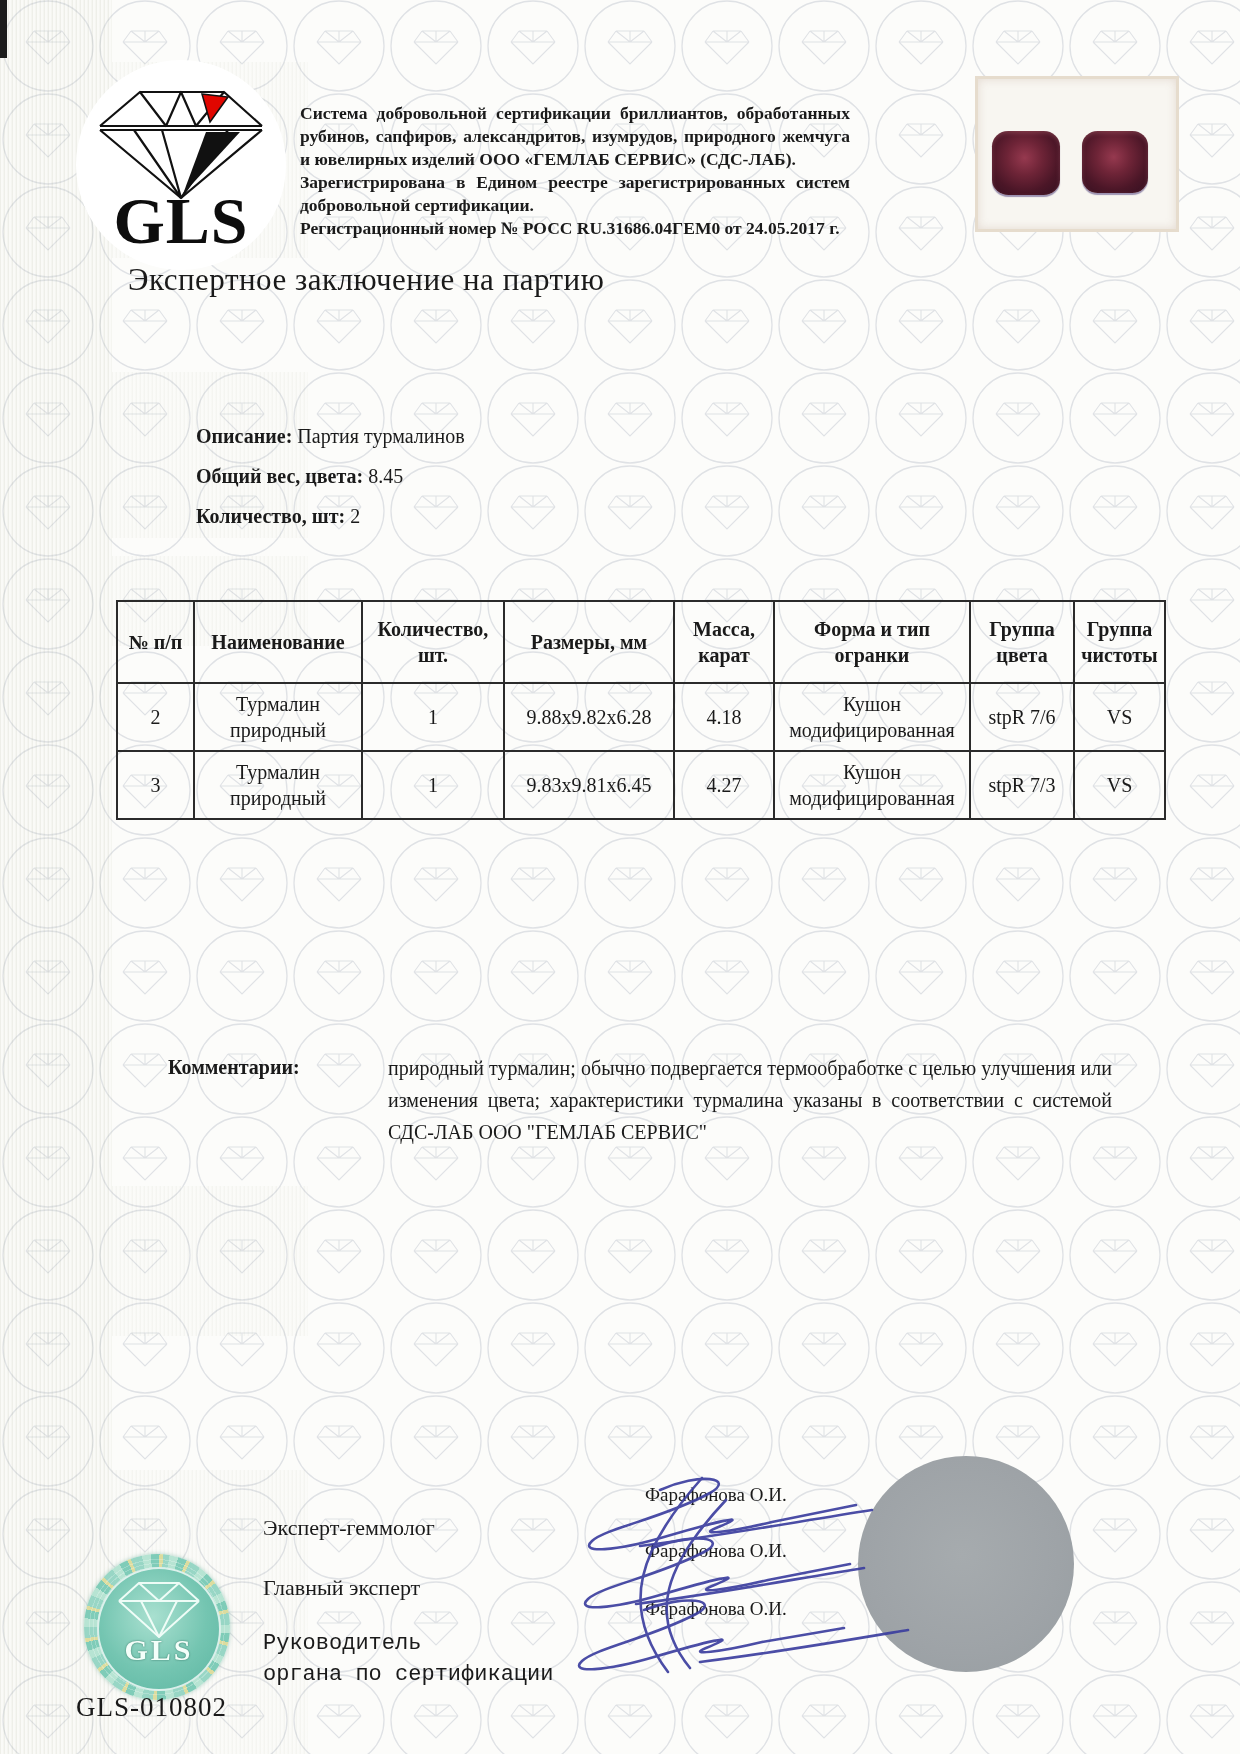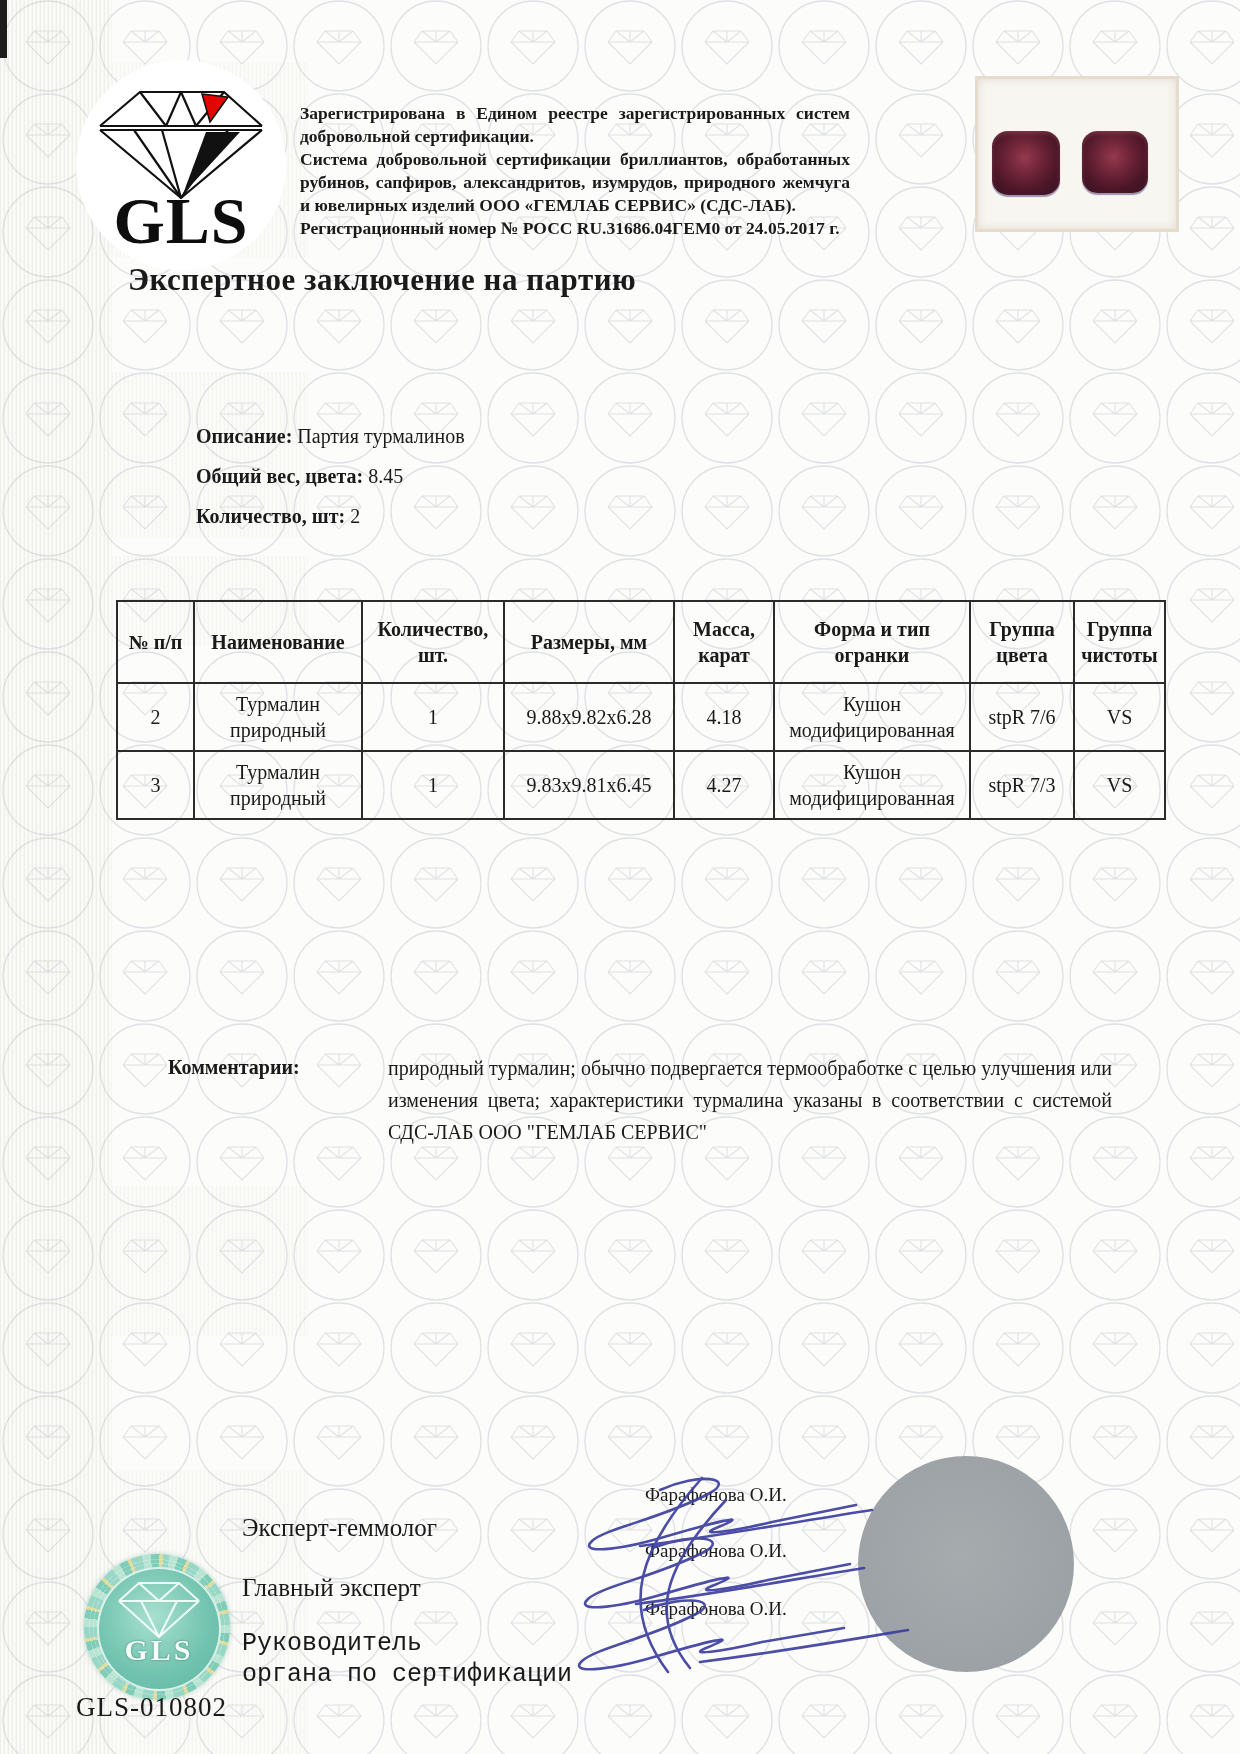--- a/index.html
+++ b/index.html
@@ -27,34 +27,34 @@
   .orgblock .just{text-align:justify;}
   
   .photo{left:975px;top:76px;width:198px;height:150px;background:#f8f6f1;
     border:3px solid #e6dccd;box-shadow:inset 0 0 10px rgba(205,185,170,.45);z-index:2;}
   .gem{position:absolute;border-radius:24%;
     background:radial-gradient(circle at 48% 42%, #96394f 0%, #6e2437 34%, #4b1627 66%, #331021 100%);
     box-shadow:0 2px 1px rgba(45,25,100,.45), inset 0 2px 4px rgba(255,150,160,.25);}
   .gem.g1{left:14px;top:52px;width:68px;height:64px;}
   .gem.g2{left:104px;top:52px;width:66px;height:62px;}
   
-  .title{left:128px;top:262px;font-size:31px;z-index:2;letter-spacing:.5px;font-weight:bold;}
+  .title{left:128px;top:262px;font-size:31px;z-index:2;letter-spacing:.5px;}
   .summary{left:168px;top:416px;z-index:2;font-size:20px;line-height:40px;}
   .summary .lbl{font-weight:bold;margin-left:28px;}
   
   .lot-table{position:absolute;left:100px;top:600px;z-index:2;border-collapse:collapse;table-layout:fixed;margin-left:16px;}
   .lot-table th,.lot-table td{border:2px solid #2b2b2b;text-align:center;vertical-align:middle;
     font-size:20px;padding:4px 6px;background:rgba(255,255,255,.0);}
   .lot-table th{font-weight:bold;height:72px;line-height:1.3;}
   .lot-table td{height:58px;line-height:1.3;}
   
   .com-label{left:168px;top:1056px;font-size:20px;font-weight:bold;z-index:2;}
   .com-text{left:388px;top:1052px;width:724px;font-size:20px;line-height:32px;text-align:justify;z-index:2;}
   
-  .role{left:242px;font-size:25px;z-index:3;white-space:pre-line;line-height:31px;}
+  .role{left:263px;font-size:22px;z-index:3;white-space:pre-line;line-height:31px;}
   .sname{left:645px;font-size:19px;z-index:3;}
   .sig-svg{position:absolute;left:0;top:0;z-index:4;pointer-events:none;}
   
   .stamp{left:858px;top:1456px;width:216px;height:216px;border-radius:50%;z-index:2;
     background:radial-gradient(circle at 48% 46%, #a6abae 0%, #9ea3a7 60%, #999fa3 88%, rgba(153,159,163,.85) 100%);}
   .seal{left:84px;top:1554px;width:146px;height:146px;border-radius:50%;z-index:3;
     background:repeating-conic-gradient(from 10deg,#b7e4d3 0 7deg,#7fccb8 7deg 14deg,#dcdc9f 14deg 17deg,#98d6c5 17deg 26deg);
     box-shadow:0 0 4px rgba(100,170,150,.5);}
   .seal-inner{position:absolute;left:13px;top:13px;width:120px;height:120px;border-radius:50%;
     border:2px solid rgba(255,255,255,.75);
@@ -98,22 +98,22 @@
         <path d="M10,46 L91,114 L172,46"></path>
         <path d="M44,46 L91,114 M138,46 L91,114 M72,46 L91,114"></path>
       </g>
       <polygon points="112,10 138,13 120,38" fill="#e10600" stroke="#111" stroke-width="1.5"></polygon>
       <polygon points="116,48 150,48 93,110" fill="#111"></polygon>
     </svg>
     <div class="logo-text">GLS</div>
   </div>
 
   <div class="abs orgblock">
+    <div class="just">Система добровольной сертификации бриллиантов, обработанных рубинов, сапфиров, александритов, изумрудов, природного жемчуга и ювелирных изделий ООО «ГЕМЛАБ СЕРВИС» (СДС-ЛАБ).</div>
     <div class="just">Зарегистрирована в Едином реестре зарегистрированных систем добровольной сертификации.</div>
-    <div class="just">Система добровольной сертификации бриллиантов, обработанных рубинов, сапфиров, александритов, изумрудов, природного жемчуга и ювелирных изделий ООО «ГЕМЛАБ СЕРВИС» (СДС-ЛАБ).</div>
     <div>Регистрационный номер № РОСС RU.31686.04ГЕМ0 от 24.05.2017 г.</div>
   </div>
 
   <div class="abs photo">
     <div class="gem g1"></div>
     <div class="gem g2"></div>
   </div>
 
   <div class="abs title">Экспертное заключение на партию</div>
 

